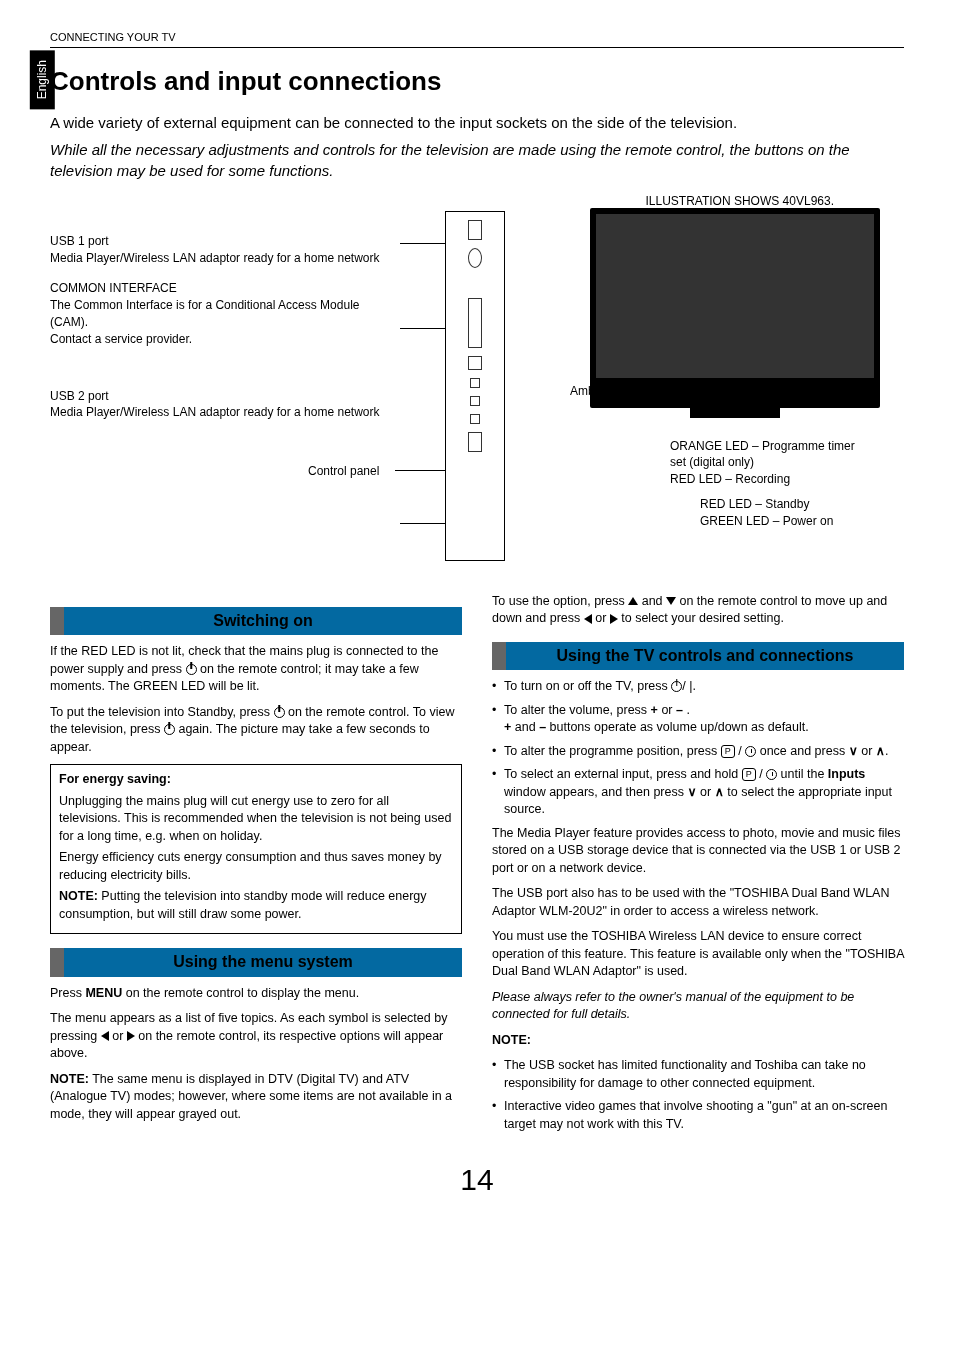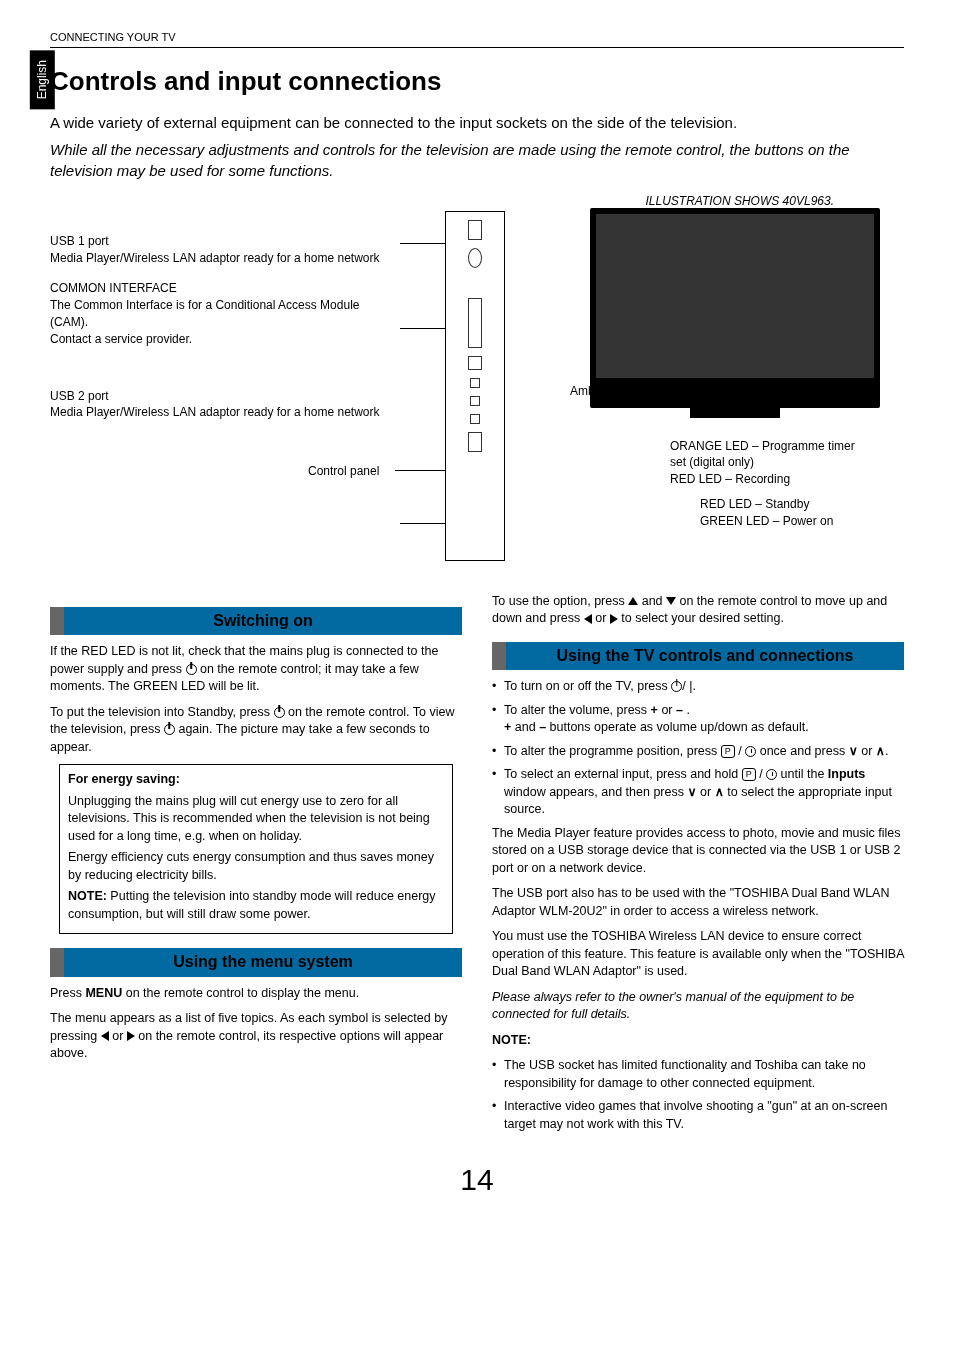--- a/index.html
+++ b/index.html
@@ -37,21 +37,20 @@
       margin: 15px 0 12px 0;
     }
     .intro p { font-size: 15px; margin-bottom: 6px; }
     .intro .italic { font-style: italic; }
     .diagram-area {
       margin: 12px 0 20px 0;
       position: relative;
       height: 380px;
     }
     .diagram-caption {
-      font-style: italic;
       font-size: 12px;
       text-align: right;
       margin-right: 70px;
     }
     .labels-left {
       position: absolute;
       left: 0;
       top: 40px;
       width: 350px;
       font-size: 12px;
@@ -113,21 +112,21 @@
       text-align: center;
       border-left: 14px solid #666;
       background: #0369a1;
       padding: 3px 0;
       margin: 14px 0 8px 0;
     }
     p { margin-bottom: 8px; font-size: 12.5px; }
     .box {
       border: 1px solid #000;
       padding: 6px 8px;
-      margin: 8px 9px;
+      margin: 8px 0;
       font-size: 12.5px;
     }
     .box .box-title { font-weight: bold; margin-bottom: 4px; }
     .box p { margin-bottom: 4px; }
     ul { list-style: none; padding-left: 0; }
     ul li { position: relative; padding-left: 12px; margin-bottom: 6px; font-size: 12.5px; }
     ul li::before { content: "•"; position: absolute; left: 0; }
     .note-bold { font-weight: bold; }
     .power-icon { display: inline-block; width: 11px; height: 11px; border: 1.5px solid #000; border-radius: 50%; position: relative; vertical-align: middle; }
     .power-icon::after { content: ""; position: absolute; top: -3px; left: 50%; width: 1.5px; height: 7px; background: #000; transform: translateX(-50%); }
@@ -236,20 +235,21 @@
       <p><span class="note-bold">NOTE:</span><span> Putting the television into standby mode will reduce energy consumption, but will still draw some power.</span></p>
     </div>
 
     <h2>Using the menu system</h2>
     <p>
       <span>Press </span><span class="note-bold">MENU</span><span> on the remote control to display the menu.</span>
     </p>
     <p>
       <span>The menu appears as a list of five topics. As each symbol is selected by pressing </span><span class="tri-left"></span><span> or </span><span class="tri-right"></span><span> on the remote control, its respective options will appear above.</span>
     </p>
+    <p><span class="note-bold">NOTE:</span><span> The same menu is displayed in DTV (Digital TV) and ATV (Analogue TV) modes; however, where some items are not available in a mode, they will appear grayed out.</span></p>
   </div>
 
   <div class="col">
     <p>
       <span>To use the option, press </span><span class="tri-up"></span><span> and </span><span class="tri-down"></span><span> on the remote control to move up and down and press </span><span class="tri-left"></span><span> or </span><span class="tri-right"></span><span> to select your desired setting.</span>
     </p>
 
     <h2>Using the TV controls and connections</h2>
 
     <ul>

